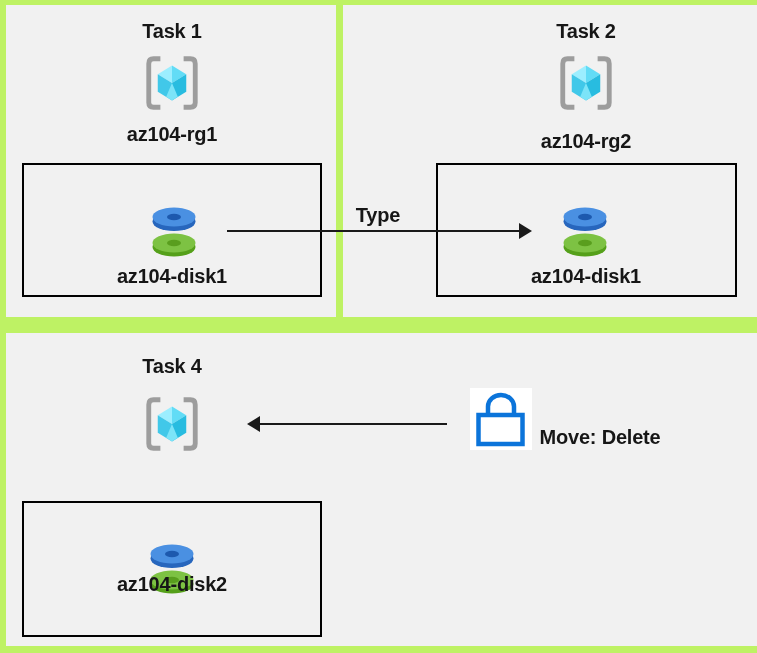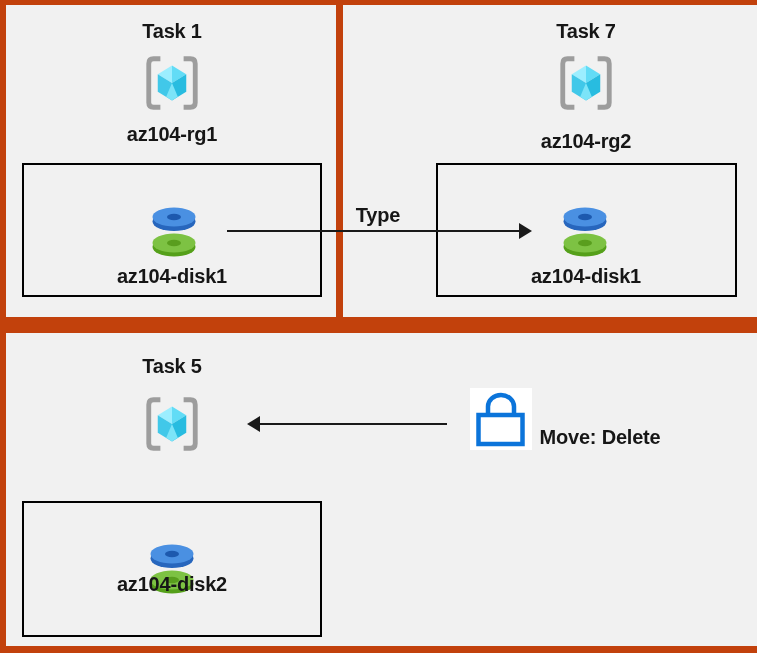--- a/index.html
+++ b/index.html
@@ -1,19 +1,19 @@
 <!DOCTYPE html>
 <html><head>
 <meta charset="utf-8">
 <style>
   html,body{margin:0;padding:0;background:#fff;}
   .canvas{
     position:relative;
     width:757px;height:653px;
-    background:#c2410c;
+    background:#bef264;
     overflow:hidden;
     font-family:"Liberation Sans", sans-serif;
   }
   .panel{
     position:absolute;
     background:#f1f1f1;
   }
   .label{
     position:absolute;
     font-weight:700;
@@ -80,21 +80,21 @@
     <ellipse cx="29" cy="45" rx="21.5" ry="9.5" fill="#55a01a"></ellipse>
     <ellipse cx="29" cy="41" rx="21.5" ry="9.5" fill="#7dc243"></ellipse>
     <ellipse cx="29" cy="41" rx="7" ry="3.2" fill="#599e1e"></ellipse>
     <ellipse cx="29" cy="19.5" rx="21.5" ry="9.5" fill="#2766bd"></ellipse>
     <ellipse cx="29" cy="15" rx="21.5" ry="9.5" fill="#4a90e2"></ellipse>
     <ellipse cx="29" cy="15" rx="7" ry="3.2" fill="#1d59ae"></ellipse>
   </svg>
 
   <div class="label" style="left:72px;top:264px;width:200px;">az104-disk1</div>
 
-  <div class="label" style="left:486px;top:19px;width:200px;">Task 7</div>
+  <div class="label" style="left:486px;top:19px;width:200px;">Task 2</div>
 
   <svg class="icon" style="left:555px;top:52px;" width="62" height="62" viewBox="0 0 64 64">
     <path d="M20 7 H13 Q8 7 8 12 V52 Q8 57 13 57 H20" fill="none" stroke="#9d9d9d" stroke-width="5"></path>
     <path d="M44 7 H51 Q56 7 56 12 V52 Q56 57 51 57 H44" fill="none" stroke="#9d9d9d" stroke-width="5"></path>
     <polygon points="32,14 17.3,23 32,32" fill="#9ceeff"></polygon>
     <polygon points="32,14 46.7,23 32,32" fill="#62dcf6"></polygon>
     <polygon points="17.3,23 17.3,41 32,50 32,32" fill="#41c8e9"></polygon>
     <polygon points="46.7,23 46.7,41 32,50 32,32" fill="#28bce0"></polygon>
     <polygon points="32,32 38,46.2 32,50 26,46.2" fill="#7ce4f8"></polygon>
   </svg>
@@ -111,21 +111,21 @@
     <ellipse cx="29" cy="15" rx="21.5" ry="9.5" fill="#4a90e2"></ellipse>
     <ellipse cx="29" cy="15" rx="7" ry="3.2" fill="#1d59ae"></ellipse>
   </svg>
 
   <div class="label" style="left:486px;top:264px;width:200px;">az104-disk1</div>
 
   <div class="label" style="left:328px;top:203px;width:100px;">Type</div>
   <div class="arrow-line" style="left:227px;top:230px;width:293px;"></div>
   <div class="arrow-head-right" style="left:519px;top:223px;"></div>
 
-  <div class="label" style="left:72px;top:354px;width:200px;">Task 5</div>
+  <div class="label" style="left:72px;top:354px;width:200px;">Task 4</div>
 
   <svg class="icon" style="left:141px;top:393px;" width="62" height="62" viewBox="0 0 64 64">
     <path d="M20 7 H13 Q8 7 8 12 V52 Q8 57 13 57 H20" fill="none" stroke="#9d9d9d" stroke-width="5"></path>
     <path d="M44 7 H51 Q56 7 56 12 V52 Q56 57 51 57 H44" fill="none" stroke="#9d9d9d" stroke-width="5"></path>
     <polygon points="32,14 17.3,23 32,32" fill="#9ceeff"></polygon>
     <polygon points="32,14 46.7,23 32,32" fill="#62dcf6"></polygon>
     <polygon points="17.3,23 17.3,41 32,50 32,32" fill="#41c8e9"></polygon>
     <polygon points="46.7,23 46.7,41 32,50 32,32" fill="#28bce0"></polygon>
     <polygon points="32,32 38,46.2 32,50 26,46.2" fill="#7ce4f8"></polygon>
   </svg>

